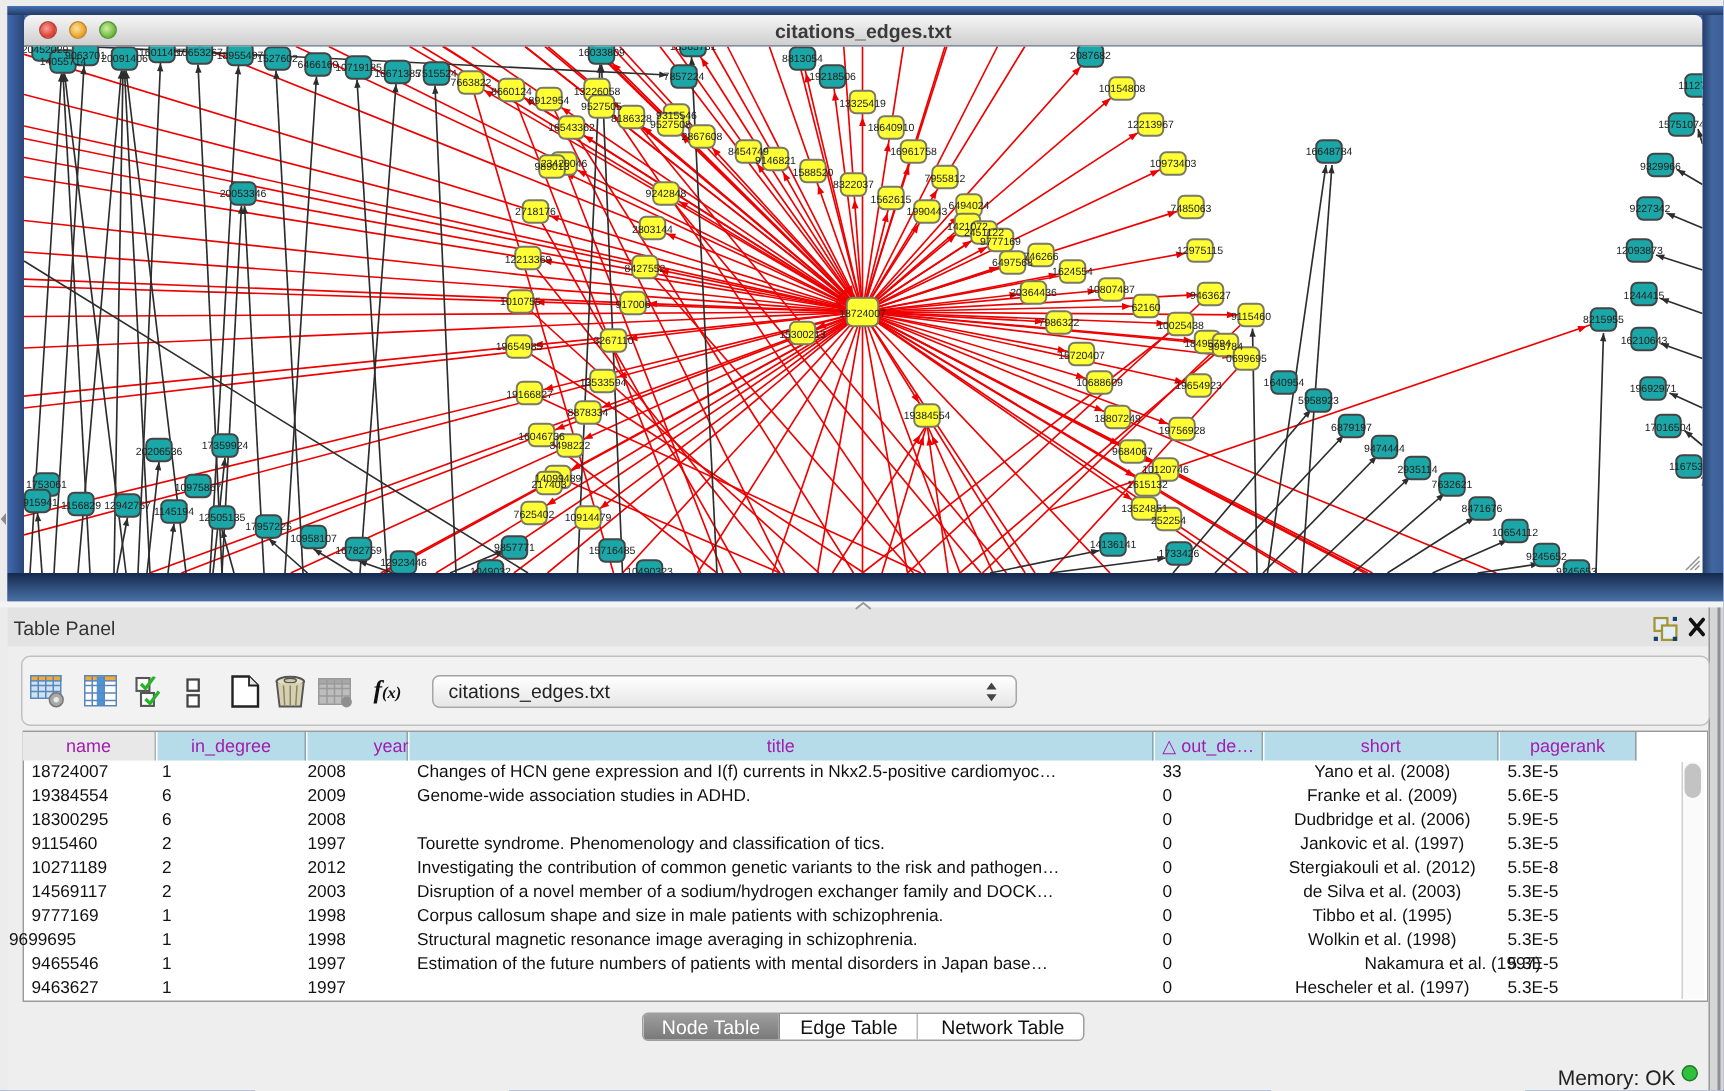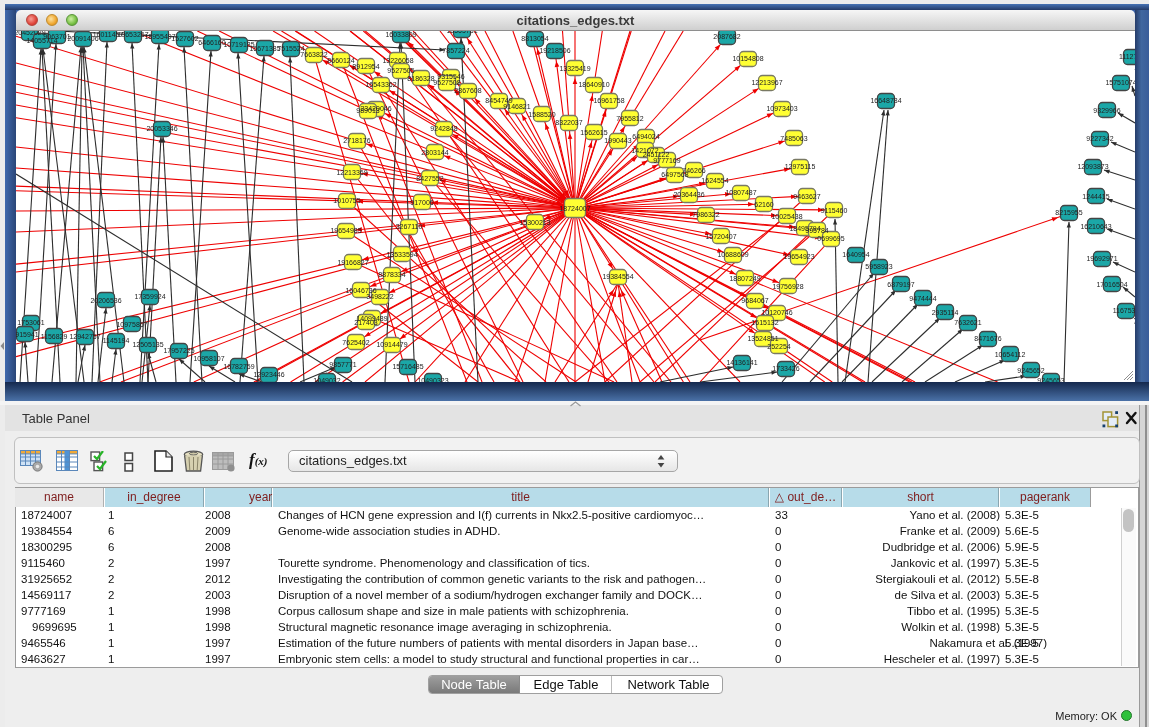--- a/index.html
+++ b/index.html
@@ -12,43 +12,43 @@
 #blue-bottom { left:5px; top:382px; width:1144px; height:19px; background:linear-gradient(#15294e,#4a71a7); }
 
 #titlebar { left:16px; top:10px; width:1119px; height:21px;
   background:linear-gradient(#f6f6f6,#cfcfcf); border-bottom:1px solid #8e8e8e;
   border-radius:5px 5px 0 0; }
 #titlebar .tl { position:absolute; width:12px; height:12px; border-radius:50%; top:4px; }
 #title { left:16px; top:13px; width:1119px; text-align:center; font-size:13px; font-weight:bold; color:#3a3a3a; }
 
 #tp-divider { left:0; top:401px; width:1149px; height:4px; background:#f4f4f4; }
 #tp-head { left:5px; top:405px; width:1134px; height:26px; background:#e3e3e3; }
-#tp-title { left:22px; top:411px; font-size:13px; color:#333; }
+#tp-title { left:9px; top:411px; font-size:13px; color:#333; }
 #tp-body { left:5px; top:431px; width:1134px; height:296px; background:#eeeeee; }
 #right-strip { left:1139px; top:405px; width:10px; height:322px; background:#d6d6d6;
   border-left:1px solid #9a9a9a; }
 #right-strip2 { left:1145px; top:405px; width:2px; height:322px; background:#8f8f8f; }
 #toolbar { left:14px; top:437px; width:1126px; height:47px; background:#f2f2f2;
   border:1px solid #c0c0c0; border-radius:6px; }
 #combo { left:288px; top:450px; width:390px; height:22px; background:linear-gradient(#ffffff,#e6e6e6);
   border:1px solid #a6a6a6; border-radius:5px; font-size:13px; color:#222; line-height:20px; padding-left:10px; }
 
 #tbl { left:15px; top:487px; width:1124px; height:181px; background:#ffffff; border:1px solid #9b9b9b; }
 .hcell { position:absolute; top:488px; height:19px; background:#b7dce9; border-right:1px solid #8aa6b0;
-  font-size:12px; color:#7f1d1d; text-align:center; line-height:19px; }
+  font-size:12px; color:#a21caf; text-align:center; line-height:19px; }
 .row { position:absolute; left:0; width:1120px; height:16px; font-size:11.5px; color:#111; }
 .row span { position:absolute; top:1px; white-space:nowrap; }
-.row .ctr { text-align:right; }
+.row .ctr { text-align:center; }
 #vsb { left:1121px; top:508px; width:15px; height:158px; background:#fafafa; border-left:1px solid #d0d0d0; }
 #vsb-thumb { left:1123px; top:509px; width:11px; height:23px; background:#c3c3c3; border-radius:6px; }
 
 #tabs { left:428px; top:675px; width:295px; height:19px; background:#ffffff; border:1px solid #9f9f9f;
   border-radius:4px; overflow:hidden; }
 .tab { position:absolute; top:0; height:19px; font-size:13px; line-height:18px; text-align:center; color:#111; }
-#memory { left:1020px; top:710px; width:97px; text-align:right; font-size:11px; color:#222; }
+#memory { left:1020px; top:710px; width:97px; text-align:right; font-size:14px; color:#222; }
 #memdot { left:1121px; top:710px; width:11px; height:11px; border-radius:50%; background:#2fc13c; border:1px solid #24752c; }
 </style></head><body>
 <div id="app">
   <div class="abs" id="blue"></div>
   <div class="abs" id="blue-top"></div>
   <div class="abs" id="blue-left"></div>
   <div class="abs" id="blue-right"></div>
   <div class="abs" id="blue-bottom"></div>
   <div class="abs" id="titlebar">
     <div class="tl" style="left:10px;background:radial-gradient(circle at 4px 4px,#f5a097,#e0443a 60%,#b33228);border:1px solid #b5443c;"></div>
@@ -785,21 +785,21 @@
 <div class="row" style="top:556px">
       <span style="left:21px">9115460</span>
       <span style="left:108px">2</span>
       <span style="left:205px">1997</span>
       <span style="left:278px">Tourette syndrome. Phenomenology and classification of tics.</span>
       <span style="left:775px">0</span>
       <span class="ctr" style="left:843px;width:157px">Jankovic et al. (1997)</span>
       <span style="left:1005px">5.3E-5</span>
     </div>
 <div class="row" style="top:572px">
-      <span style="left:21px">31925652</span>
+      <span style="left:21px">10271189</span>
       <span style="left:108px">2</span>
       <span style="left:205px">2012</span>
       <span style="left:278px">Investigating the contribution of common genetic variants to the risk and pathogen…</span>
       <span style="left:775px">0</span>
       <span class="ctr" style="left:843px;width:157px">Stergiakouli et al. (2012)</span>
       <span style="left:1005px">5.5E-8</span>
     </div>
 <div class="row" style="top:588px">
       <span style="left:21px">14569117</span>
       <span style="left:108px">2</span>
@@ -812,42 +812,41 @@
 <div class="row" style="top:604px">
       <span style="left:21px">9777169</span>
       <span style="left:108px">1</span>
       <span style="left:205px">1998</span>
       <span style="left:278px">Corpus callosum shape and size in male patients with schizophrenia.</span>
       <span style="left:775px">0</span>
       <span class="ctr" style="left:843px;width:157px">Tibbo et al. (1995)</span>
       <span style="left:1005px">5.3E-5</span>
     </div>
 <div class="row" style="top:620px">
-      <span style="left:32px">9699695</span>
+      <span style="left:6px">9699695</span>
       <span style="left:108px">1</span>
       <span style="left:205px">1998</span>
       <span style="left:278px">Structural magnetic resonance image averaging in schizophrenia.</span>
       <span style="left:775px">0</span>
       <span class="ctr" style="left:843px;width:157px">Wolkin et al. (1998)</span>
       <span style="left:1005px">5.3E-5</span>
     </div>
 <div class="row" style="top:636px">
       <span style="left:21px">9465546</span>
       <span style="left:108px">1</span>
       <span style="left:205px">1997</span>
       <span style="left:278px">Estimation of the future numbers of patients with mental disorders in Japan base…</span>
       <span style="left:775px">0</span>
       <span class="ctr" style="left:890px;width:157px">Nakamura et al. (1997)</span>
       <span style="left:1005px">5.3E-5</span>
     </div>
 <div class="row" style="top:652px">
       <span style="left:21px">9463627</span>
       <span style="left:108px">1</span>
       <span style="left:205px">1997</span>
-      <span style="left:278px">Embryonic stem cells: a model to study structural and functional properties in car…</span>
       <span style="left:775px">0</span>
       <span class="ctr" style="left:843px;width:157px">Hescheler et al. (1997)</span>
       <span style="left:1005px">5.3E-5</span>
     </div>
   <div class="abs" id="vsb"></div>
   <div class="abs" id="vsb-thumb"></div>
   <div class="abs" id="tabs">
     <div class="tab" style="left:0;width:91px;background:linear-gradient(#9e9e9e,#757575);color:#fff;border-right:1px solid #888;">Node Table</div>
     <div class="tab" style="left:92px;width:91px;border-right:1px solid #bbb;">Edge Table</div>
     <div class="tab" style="left:184px;width:111px;">Network Table</div>

